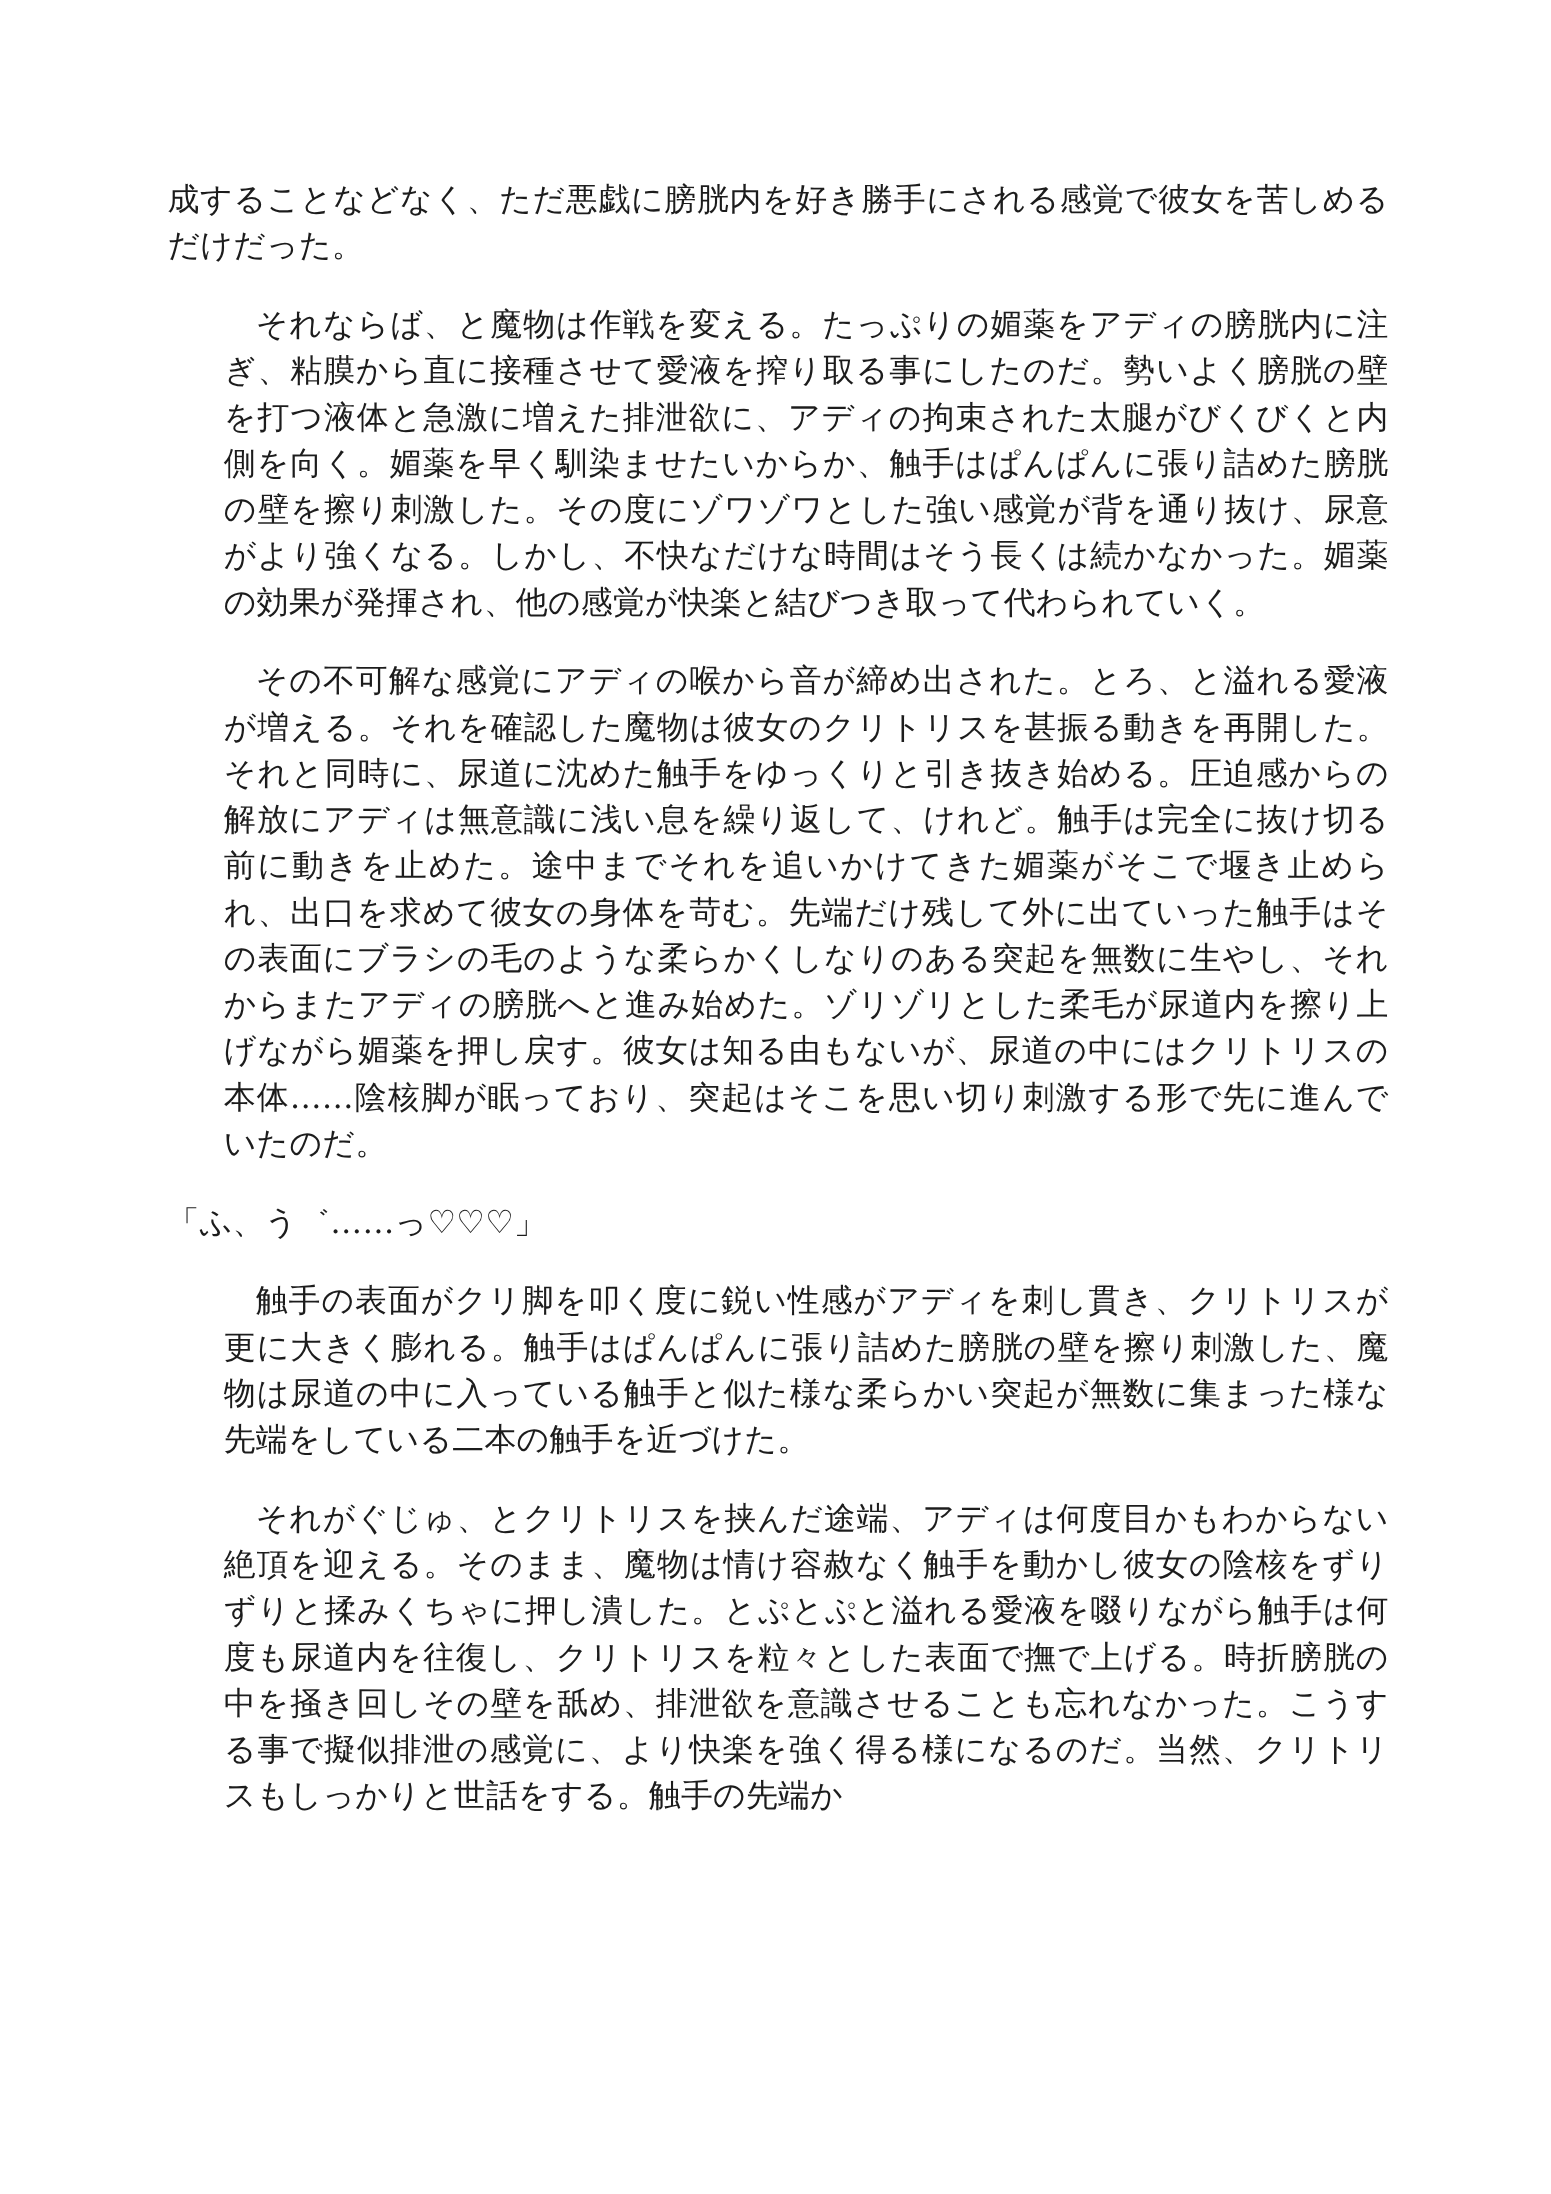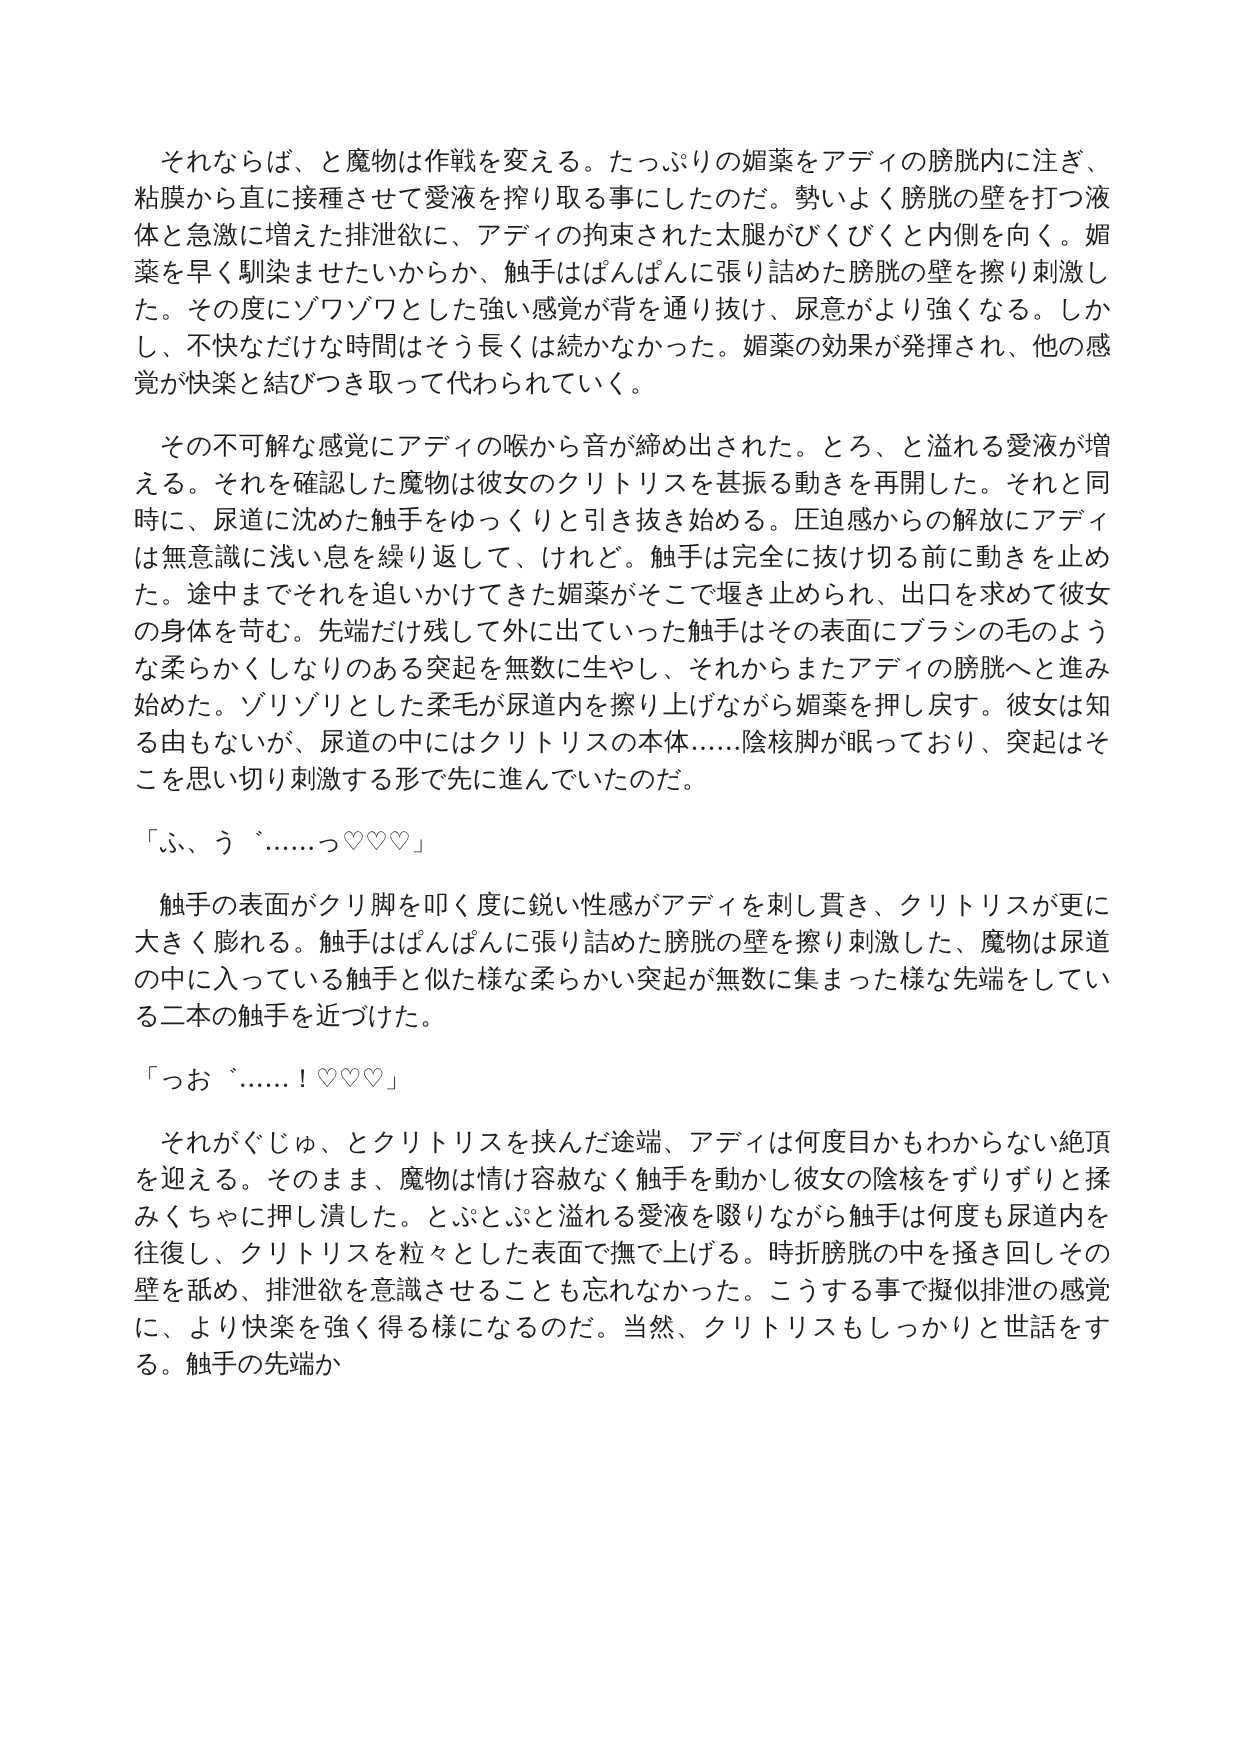--- a/index.html
+++ b/index.html
@@ -22,27 +22,28 @@
     line-height: 37px;
     color: #1c1c1c;
     text-align: justify;
     letter-spacing: 0.2px;
   }
   .text-content p {
     margin: 0 0 26px 0;
   }
   .text-content p.indent {
     text-indent: 1em;
+    margin-left: 45px;
   }
 </style>
 </head>
 <body>
 
 <div class="page">
   <div class="text-content">
+      <p>成することなどなく、ただ悪戯に膀胱内を好き勝手にされる感覚で彼女を苦しめるだけだった。</p>
       <p class="indent">それならば、と魔物は作戦を変える。たっぷりの媚薬をアディの膀胱内に注ぎ、粘膜から直に接種させて愛液を搾り取る事にしたのだ。勢いよく膀胱の壁を打つ液体と急激に増えた排泄欲に、アディの拘束された太腿がびくびくと内側を向く。媚薬を早く馴染ませたいからか、触手はぱんぱんに張り詰めた膀胱の壁を擦り刺激した。その度にゾワゾワとした強い感覚が背を通り抜け、尿意がより強くなる。しかし、不快なだけな時間はそう長くは続かなかった。媚薬の効果が発揮され、他の感覚が快楽と結びつき取って代わられていく。</p>
       <p class="indent">その不可解な感覚にアディの喉から音が締め出された。とろ、と溢れる愛液が増える。それを確認した魔物は彼女のクリトリスを甚振る動きを再開した。それと同時に、尿道に沈めた触手をゆっくりと引き抜き始める。圧迫感からの解放にアディは無意識に浅い息を繰り返して、けれど。触手は完全に抜け切る前に動きを止めた。途中までそれを追いかけてきた媚薬がそこで堰き止められ、出口を求めて彼女の身体を苛む。先端だけ残して外に出ていった触手はその表面にブラシの毛のような柔らかくしなりのある突起を無数に生やし、それからまたアディの膀胱へと進み始めた。ゾリゾリとした柔毛が尿道内を擦り上げながら媚薬を押し戻す。彼女は知る由もないが、尿道の中にはクリトリスの本体……陰核脚が眠っており、突起はそこを思い切り刺激する形で先に進んでいたのだ。</p>
       <p>「ふ、う゛……っ♡♡♡」</p>
       <p class="indent">触手の表面がクリ脚を叩く度に鋭い性感がアディを刺し貫き、クリトリスが更に大きく膨れる。触手はぱんぱんに張り詰めた膀胱の壁を擦り刺激した、魔物は尿道の中に入っている触手と似た様な柔らかい突起が無数に集まった様な先端をしている二本の触手を近づけた。</p>
-      <p>「っお゛……！♡♡♡」</p>
       <p class="indent">それがぐじゅ、とクリトリスを挟んだ途端、アディは何度目かもわからない絶頂を迎える。そのまま、魔物は情け容赦なく触手を動かし彼女の陰核をずりずりと揉みくちゃに押し潰した。とぷとぷと溢れる愛液を啜りながら触手は何度も尿道内を往復し、クリトリスを粒々とした表面で撫で上げる。時折膀胱の中を掻き回しその壁を舐め、排泄欲を意識させることも忘れなかった。こうする事で擬似排泄の感覚に、より快楽を強く得る様になるのだ。当然、クリトリスもしっかりと世話をする。触手の先端か</p>
     </div>
 </div>
 
 </body></html>

